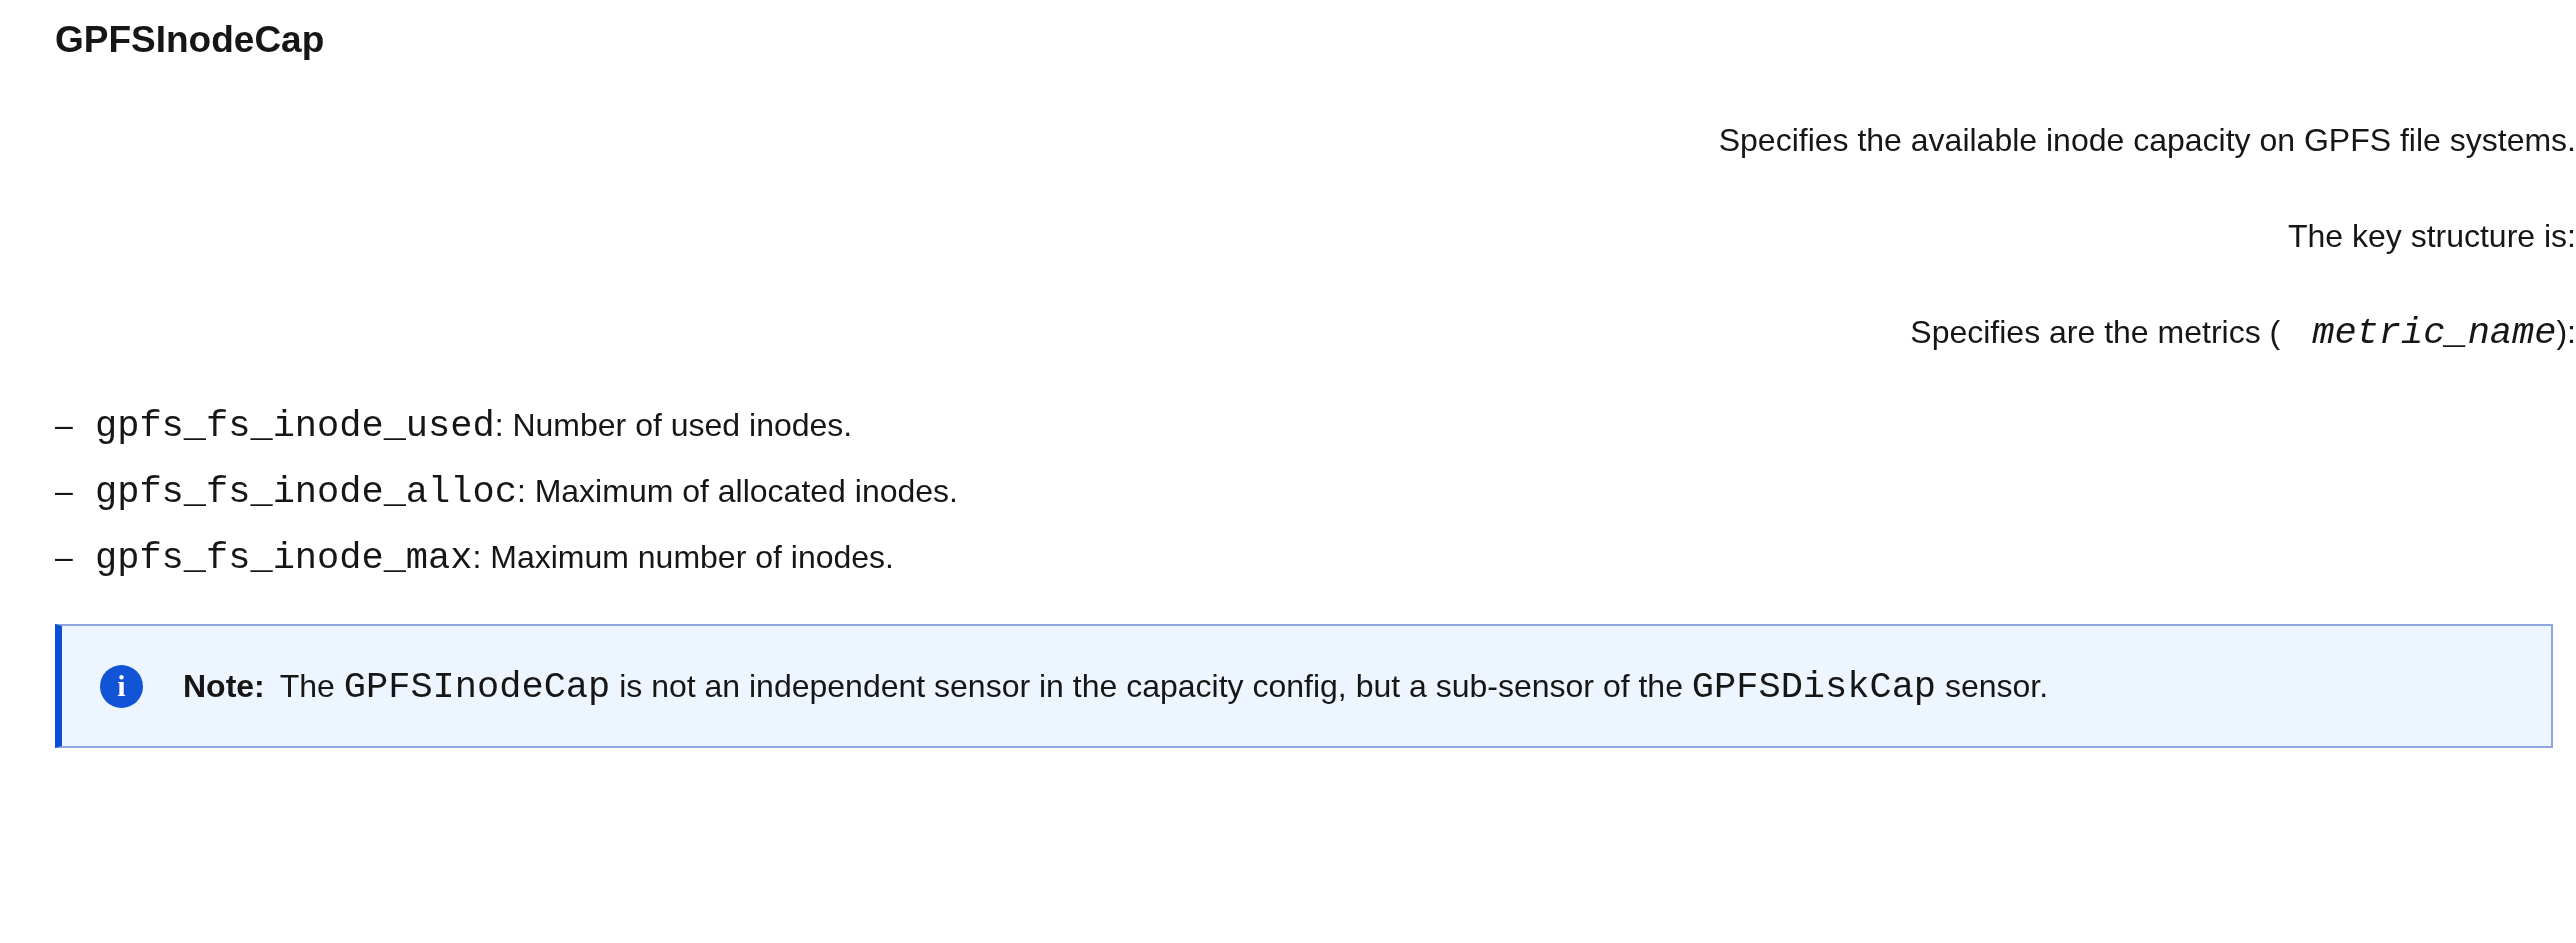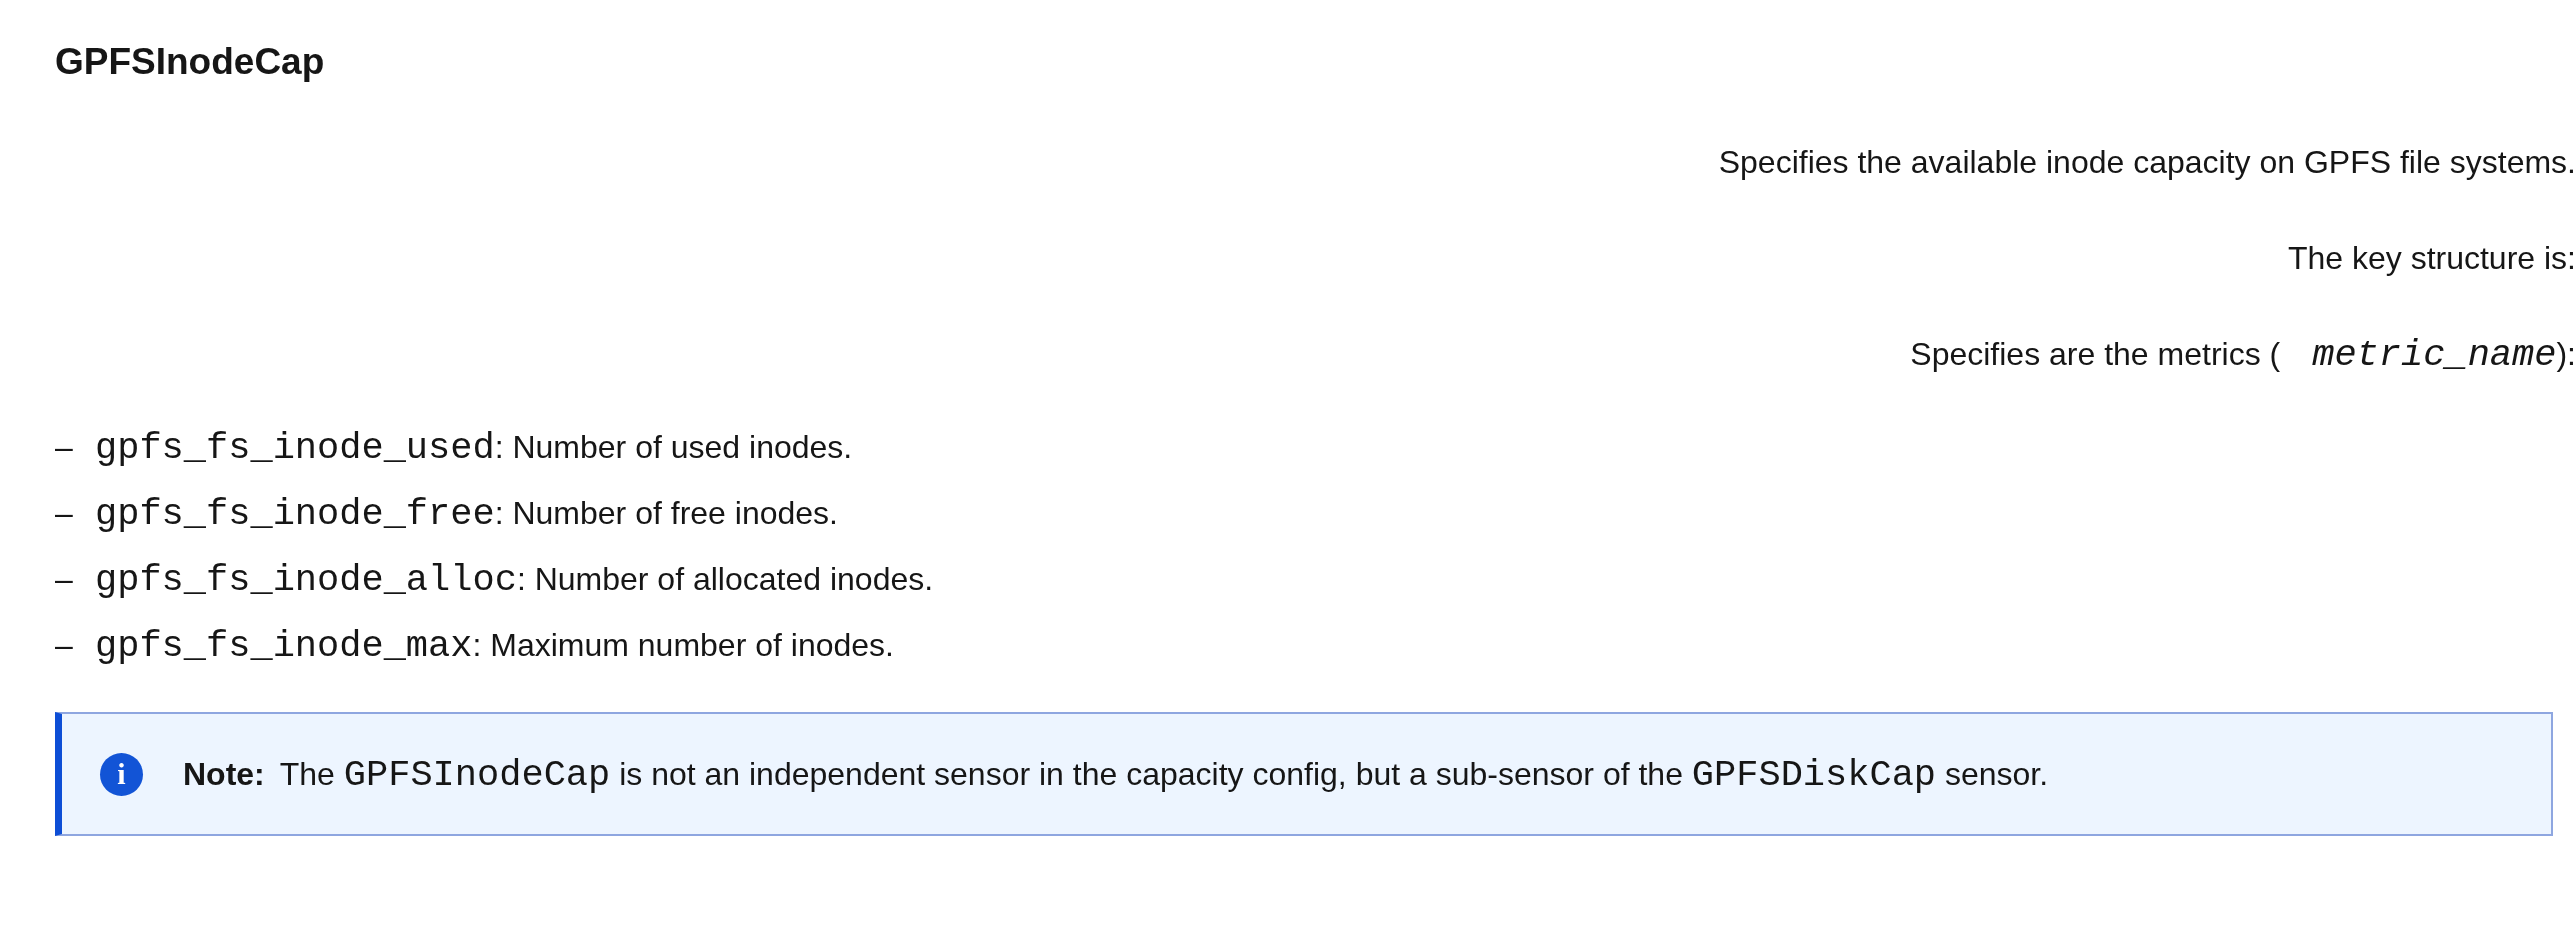--- a/index.html
+++ b/index.html
@@ -16,21 +16,21 @@
   body {
     width: 2576px;
     height: 943px;
     background: var(--page_bg);
     color: var(--text);
     font-family: "Liberation Sans", "DejaVu Sans", sans-serif;
     font-size: 32px;
     line-height: 41px;
     overflow: hidden;
   }
-  main { padding: 39px 0 0 55px; }
+  main { padding: 17px 0 0 55px; }
 
   .doc-title {
     font-size: 37px;
     line-height: 45px;
     font-weight: 700;
     margin: 0 0 58px 0;
   }
   p { margin: 0 0 55px 0; text-align: right; }
   p.metrics-intro { margin-bottom: 52px; }
 
@@ -110,22 +110,21 @@
 
   <p>Specifies the available inode capacity on GPFS file systems.</p>
 
   <p>The key structure is:</p>
 
 
   <p class="metrics-intro"><span>Specifies are the metrics (</span><em class="mono-var">metric_name</em><span>):</span></p>
 
   <ul class="metrics-list">
     <li><span class="list-marker">–</span><code class="inline-code">gpfs_fs_inode_used</code><span>: Number of used inodes.</span></li>
-    <li><span class="list-marker">–</span><code class="inline-code">gpfs_fs_inode_free</code><span>: Number of free inodes.</span></li>
-    <li><span class="list-marker">–</span><code class="inline-code">gpfs_fs_inode_alloc</code><span>: Number of allocated inodes.</span></li>
+    <li><span class="list-marker">–</span><code class="inline-code">gpfs_fs_inode_alloc</code><span>: Maximum of allocated inodes.</span></li>
     <li><span class="list-marker">–</span><code class="inline-code">gpfs_fs_inode_max</code><span>: Maximum number of inodes.</span></li>
   </ul>
 
   <aside class="note-callout">
     <span class="info-icon">i</span>
     <p class="note-text"><strong class="note-label">Note:</strong><span>The </span><code class="inline-code">GPFSInodeCap</code><span> is not an independent sensor in the capacity config, but a sub-sensor of the </span><code class="inline-code">GPFSDiskCap</code><span> sensor.</span></p>
   </aside>
 
 </main>
 

